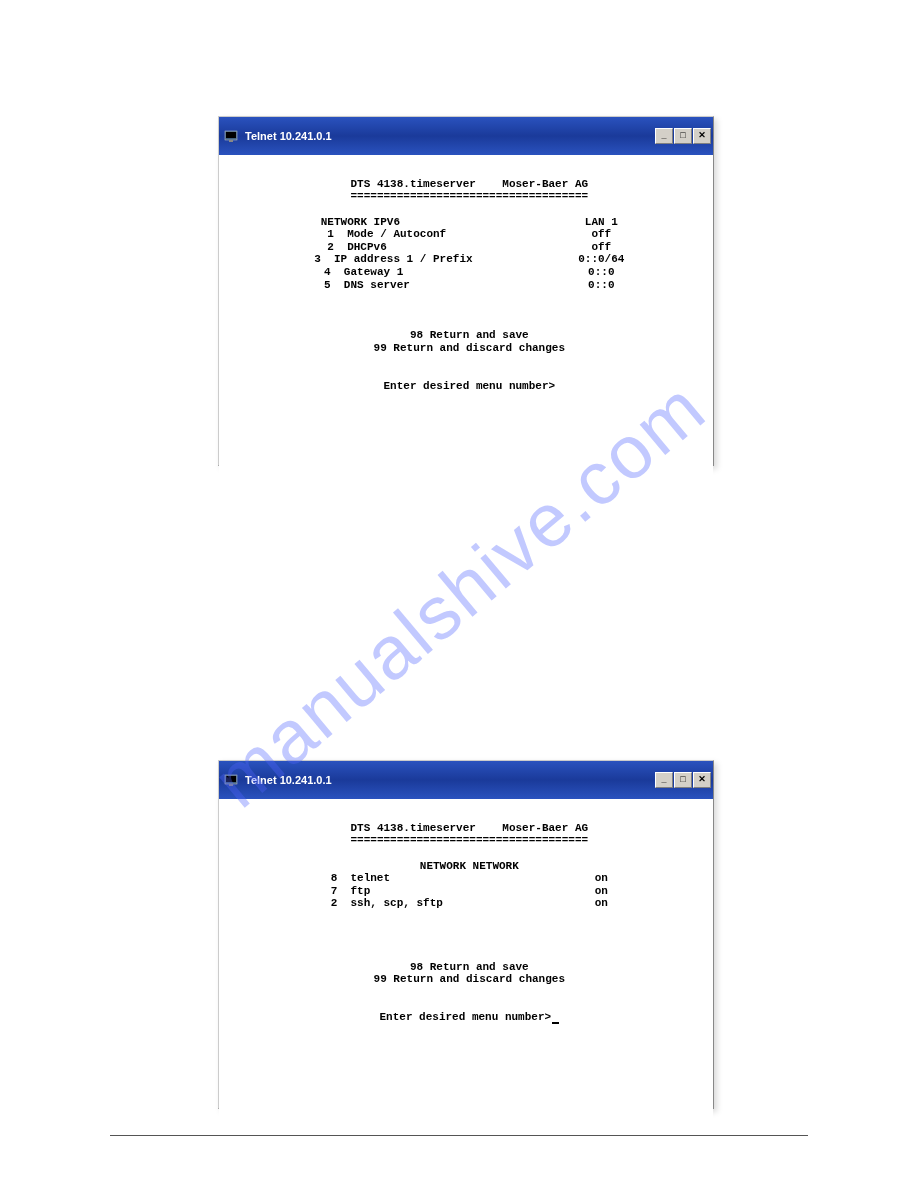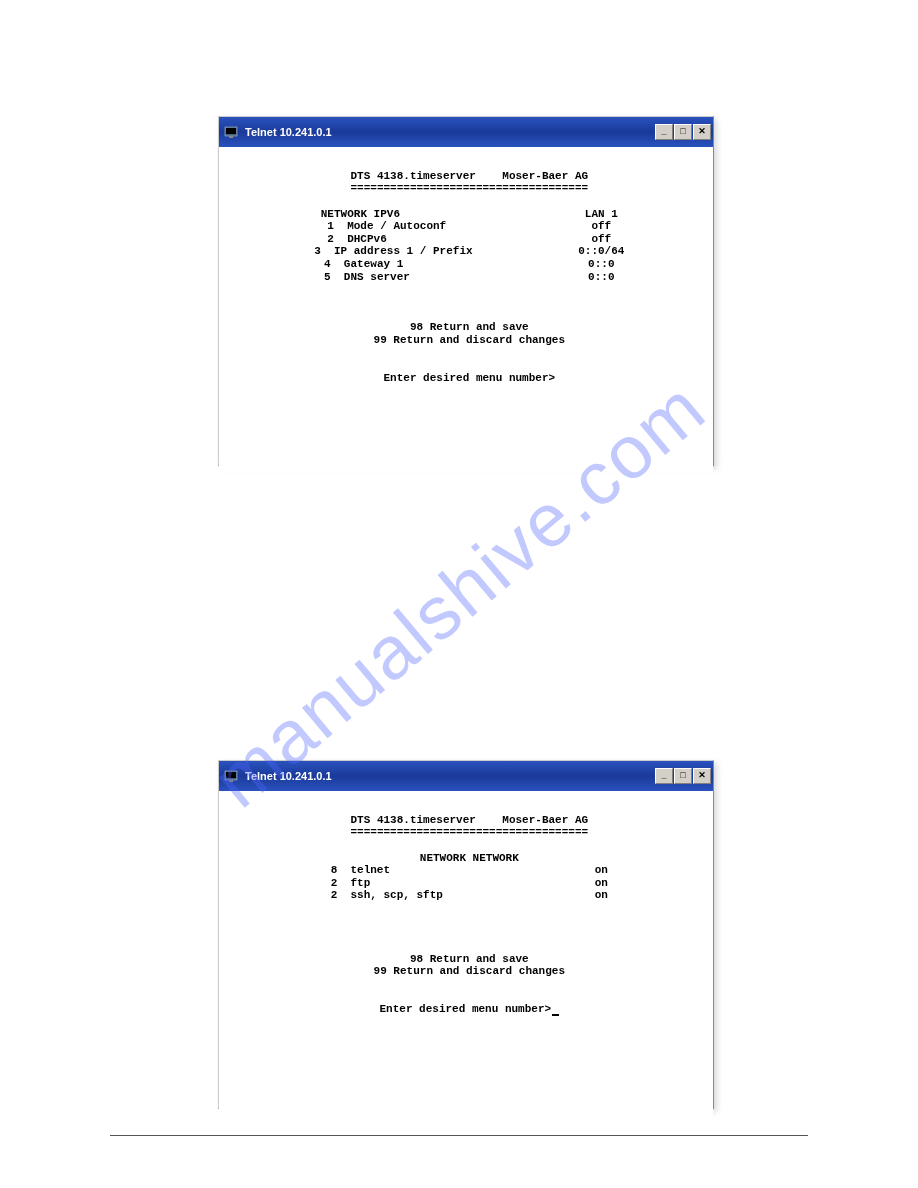--- a/index.html
+++ b/index.html
@@ -29,21 +29,21 @@
     border: 1px solid #888;
     border-top: 1px solid #ccc;
     border-left: 1px solid #ccc;
     background: #fff;
     box-shadow: 3px 3px 6px rgba(0,0,0,0.15);
   }
   .window.win1 { left: 218px; top: 116px; width: 494px; height: 348px; }
   .window.win2 { left: 218px; top: 760px; width: 494px; height: 347px; }
   .titlebar {
     background: linear-gradient(to bottom, #2a52be 0%, #1a3a9a 50%, #2a52be 100%);
-    height: 30px;
+    height: 38px;
     display: flex;
     align-items: center;
     padding: 0 2px;
     color: #fff;
     font-size: 11px;
     font-weight: bold;
   }
   .title-icon {
     width: 16px;
     height: 16px;
@@ -152,21 +152,21 @@
       <div class="win-btn">□</div>
       <div class="win-btn">✕</div>
     </div>
   </div>
   <div class="terminal">
 <span> DTS 4138.timeserver    Moser-Baer AG</span>
 <span> ====================================</span>
 
 <span> NETWORK NETWORK</span>
 <span> 8  telnet                               on</span>
-<span> 2  ftp                                  on</span>
+<span> 7  ftp                                  on</span>
 <span> 2  ssh, scp, sftp                       on</span>
 
 
 
 
 <span> 98 Return and save</span>
 <span> 99 Return and discard changes</span>
 
 
 <span> Enter desired menu number&gt;</span><span class="cursor"></span>

